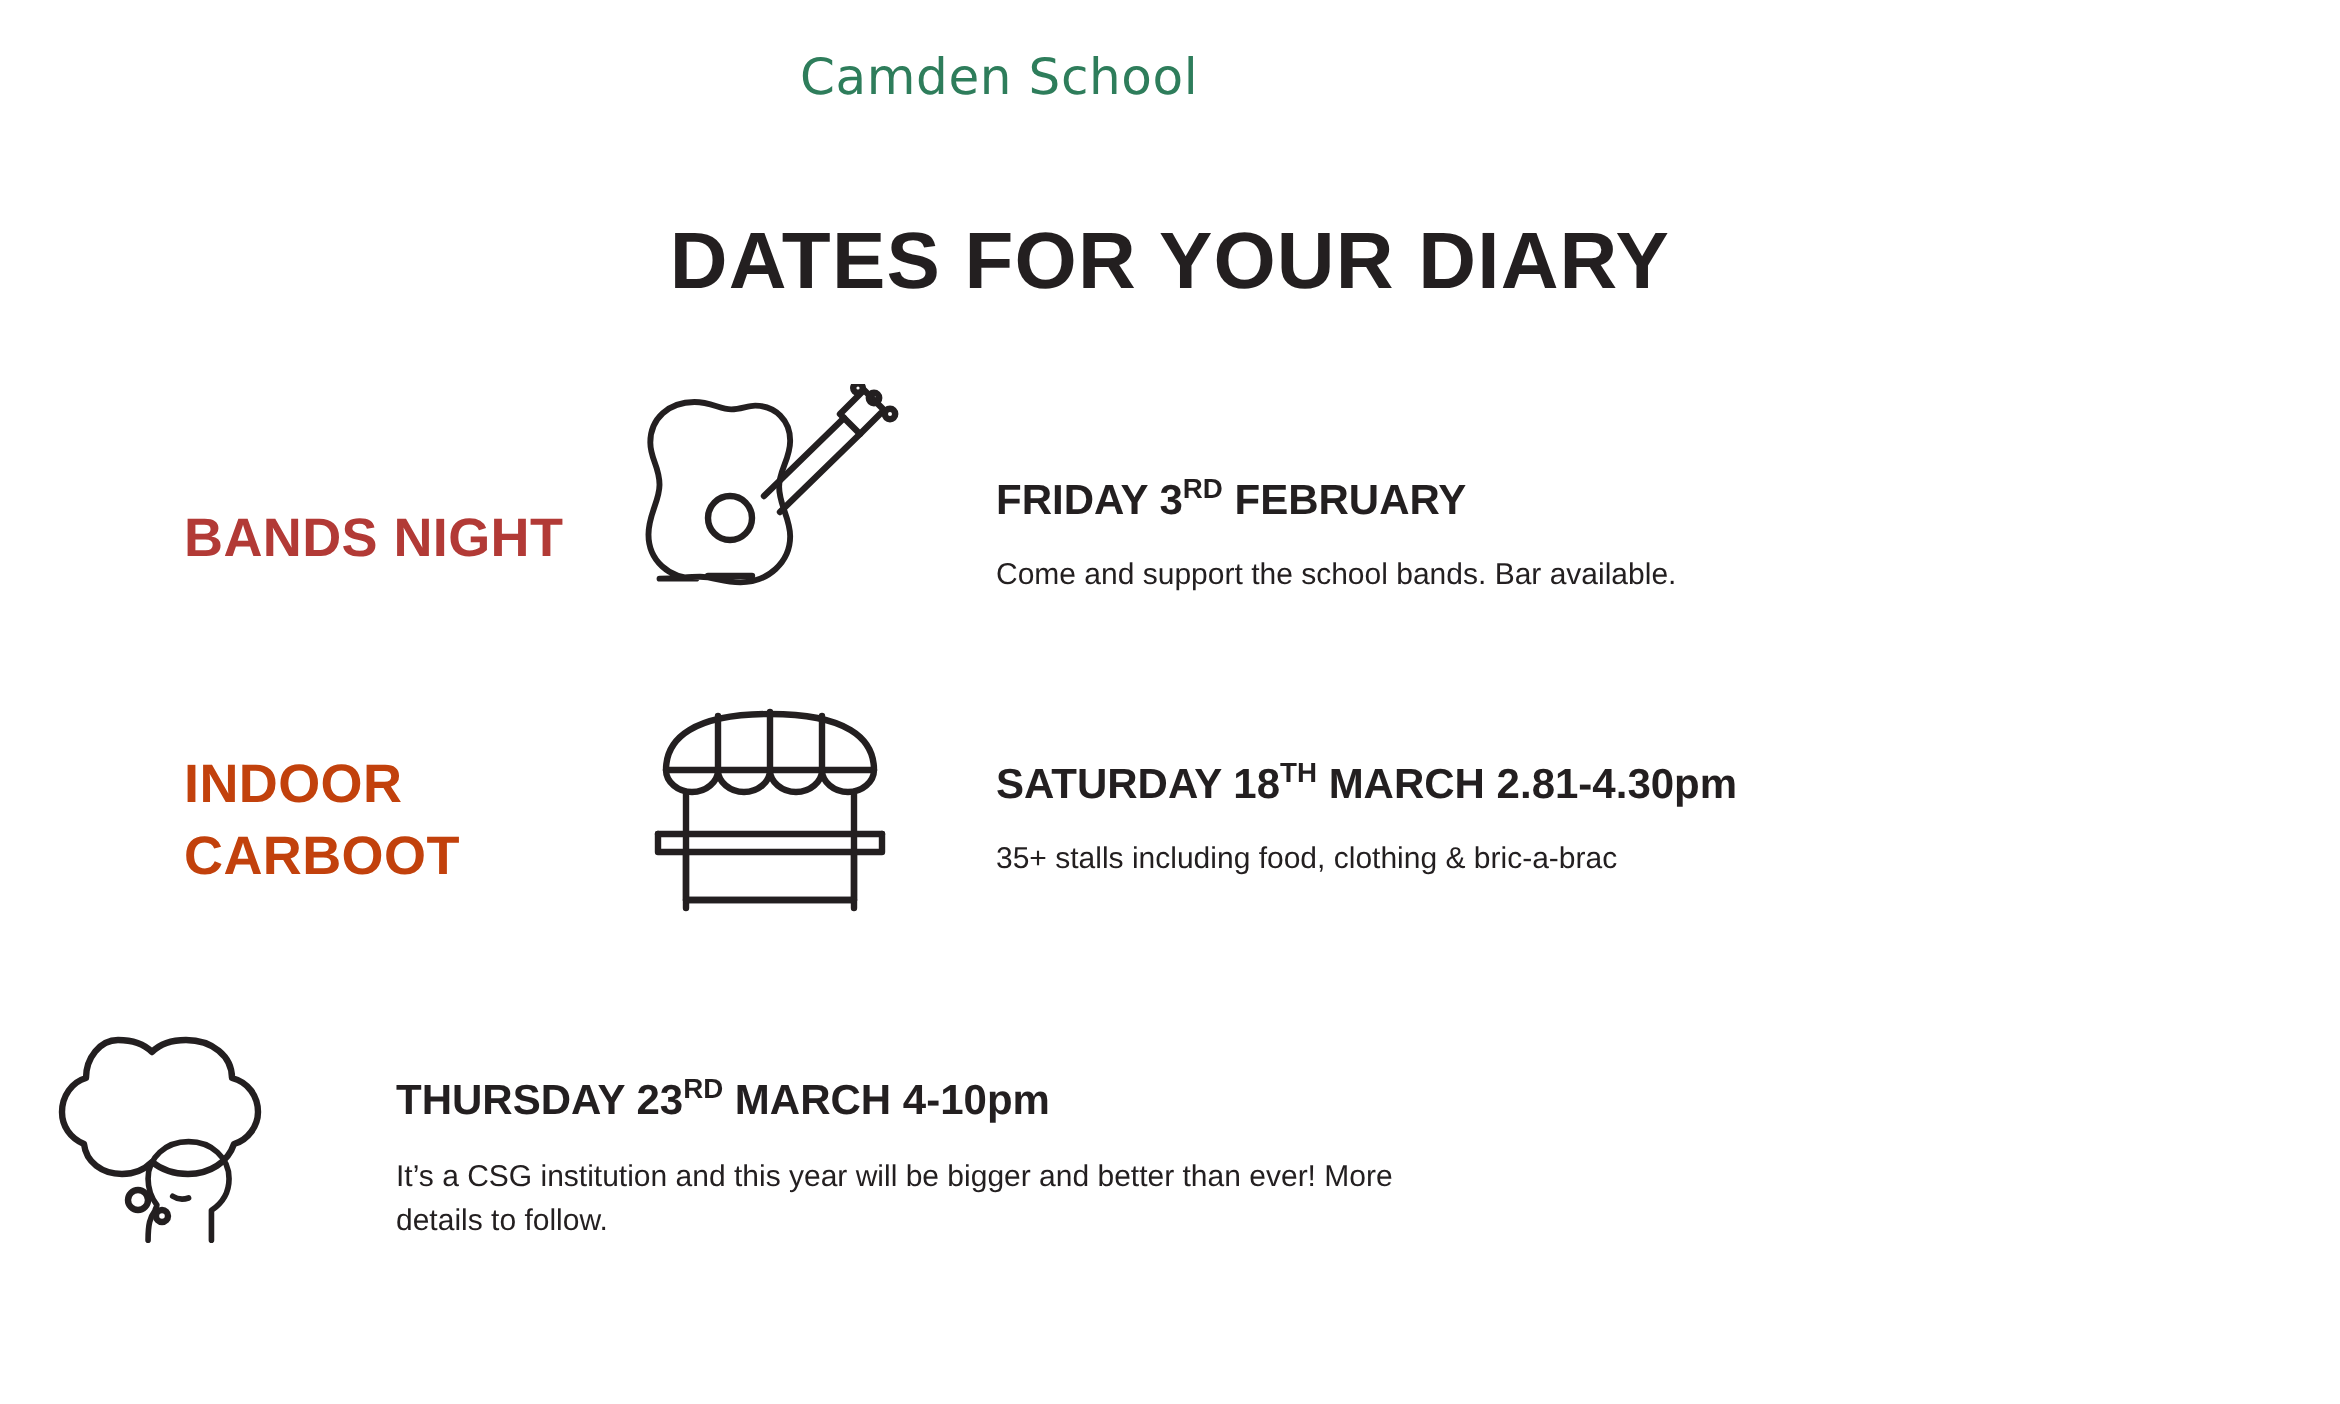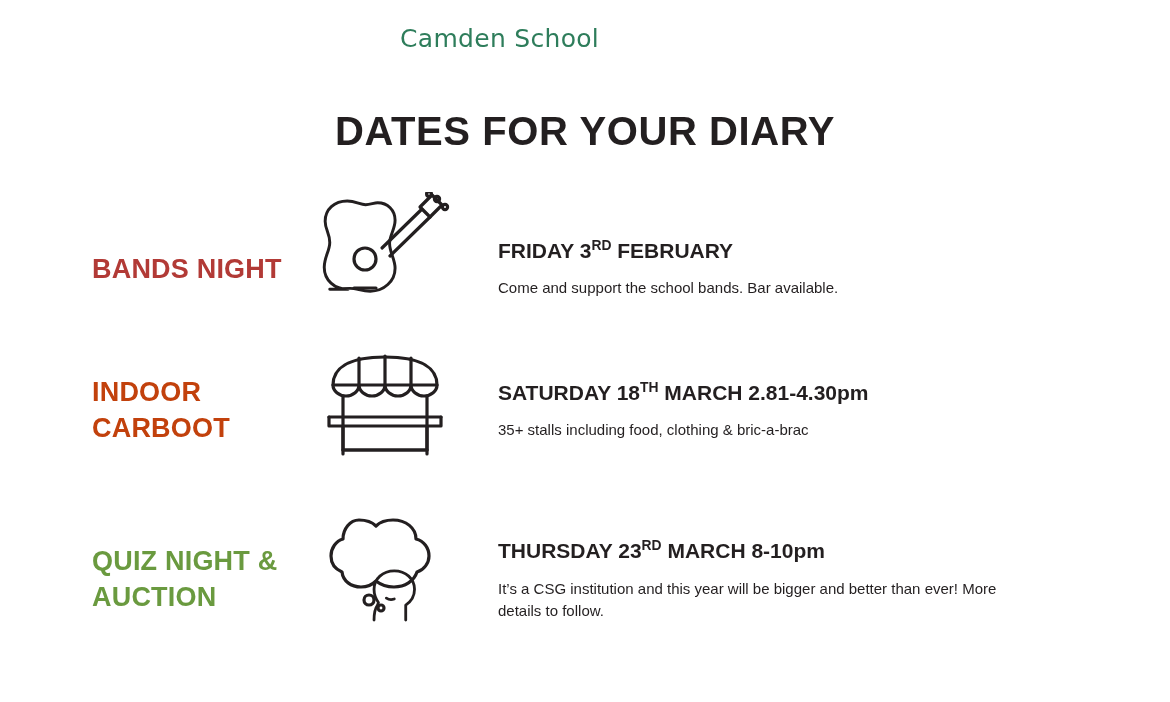--- a/index.html
+++ b/index.html
@@ -188,35 +188,34 @@
       </div>
       <div class="event-text">
         <div class="event-when">
           <span>SATURDAY 18</span><sup>TH</sup><span> MARCH 2.81-4.30pm</span>
         </div>
         <div class="event-desc">35+ stalls including food, clothing &amp; bric-a-brac</div>
       </div>
     </div>
 
     <div class="event-row" id="row-2">
-      <div class="event-name" style="color: rgb(106, 154, 63);">QUIZ NIGHT &amp; AUCTION</div>
       <div class="event-icon">
         <svg width="145" height="150" viewBox="0 0 145 150" fill="none" stroke="#231f20" stroke-width="3.2" stroke-linecap="round" stroke-linejoin="round">
 
           <path d="M30 38c-7 2-12 9-12 17 0 7 4 13 11 16 1 9 9 15 19 15 6 0 11-2 15-6 5 4 11 6 18 6 11 0 20-6 23-15 7-2 12-9 12-16 0-8-5-15-13-17 0-11-10-19-23-19-7 0-13 2-17 6-4-4-10-6-17-6-9 0-16 9-16 19z"></path>
 
           <circle cx="56" cy="99" r="5"></circle>
           <circle cx="68" cy="107" r="3"></circle>
 
           <path d="M83 149c0-9 1-13 4-17 0-1 1-2 1-3-3-4-5-9-5-15 0-12 10-21 23-21s23 9 23 21c0 8-4 14-10 18v17" transform="translate(-12,-12) scale(0.88)"></path>
           <path d="M97 124c3 2 6 2 9 1" transform="translate(-12,-12) scale(0.88)"></path>
         </svg>
       </div>
       <div class="event-text">
         <div class="event-when">
-          <span>THURSDAY  23</span><sup>RD</sup><span> MARCH 8-10pm</span>
+          <span>THURSDAY  23</span><sup>RD</sup><span> MARCH 4-10pm</span>
         </div>
         <div class="event-desc">It’s a CSG institution and this year will be bigger and better than ever! More details to follow.</div>
       </div>
     </div>
 
   </div>
 </div>
 
 </body></html>

